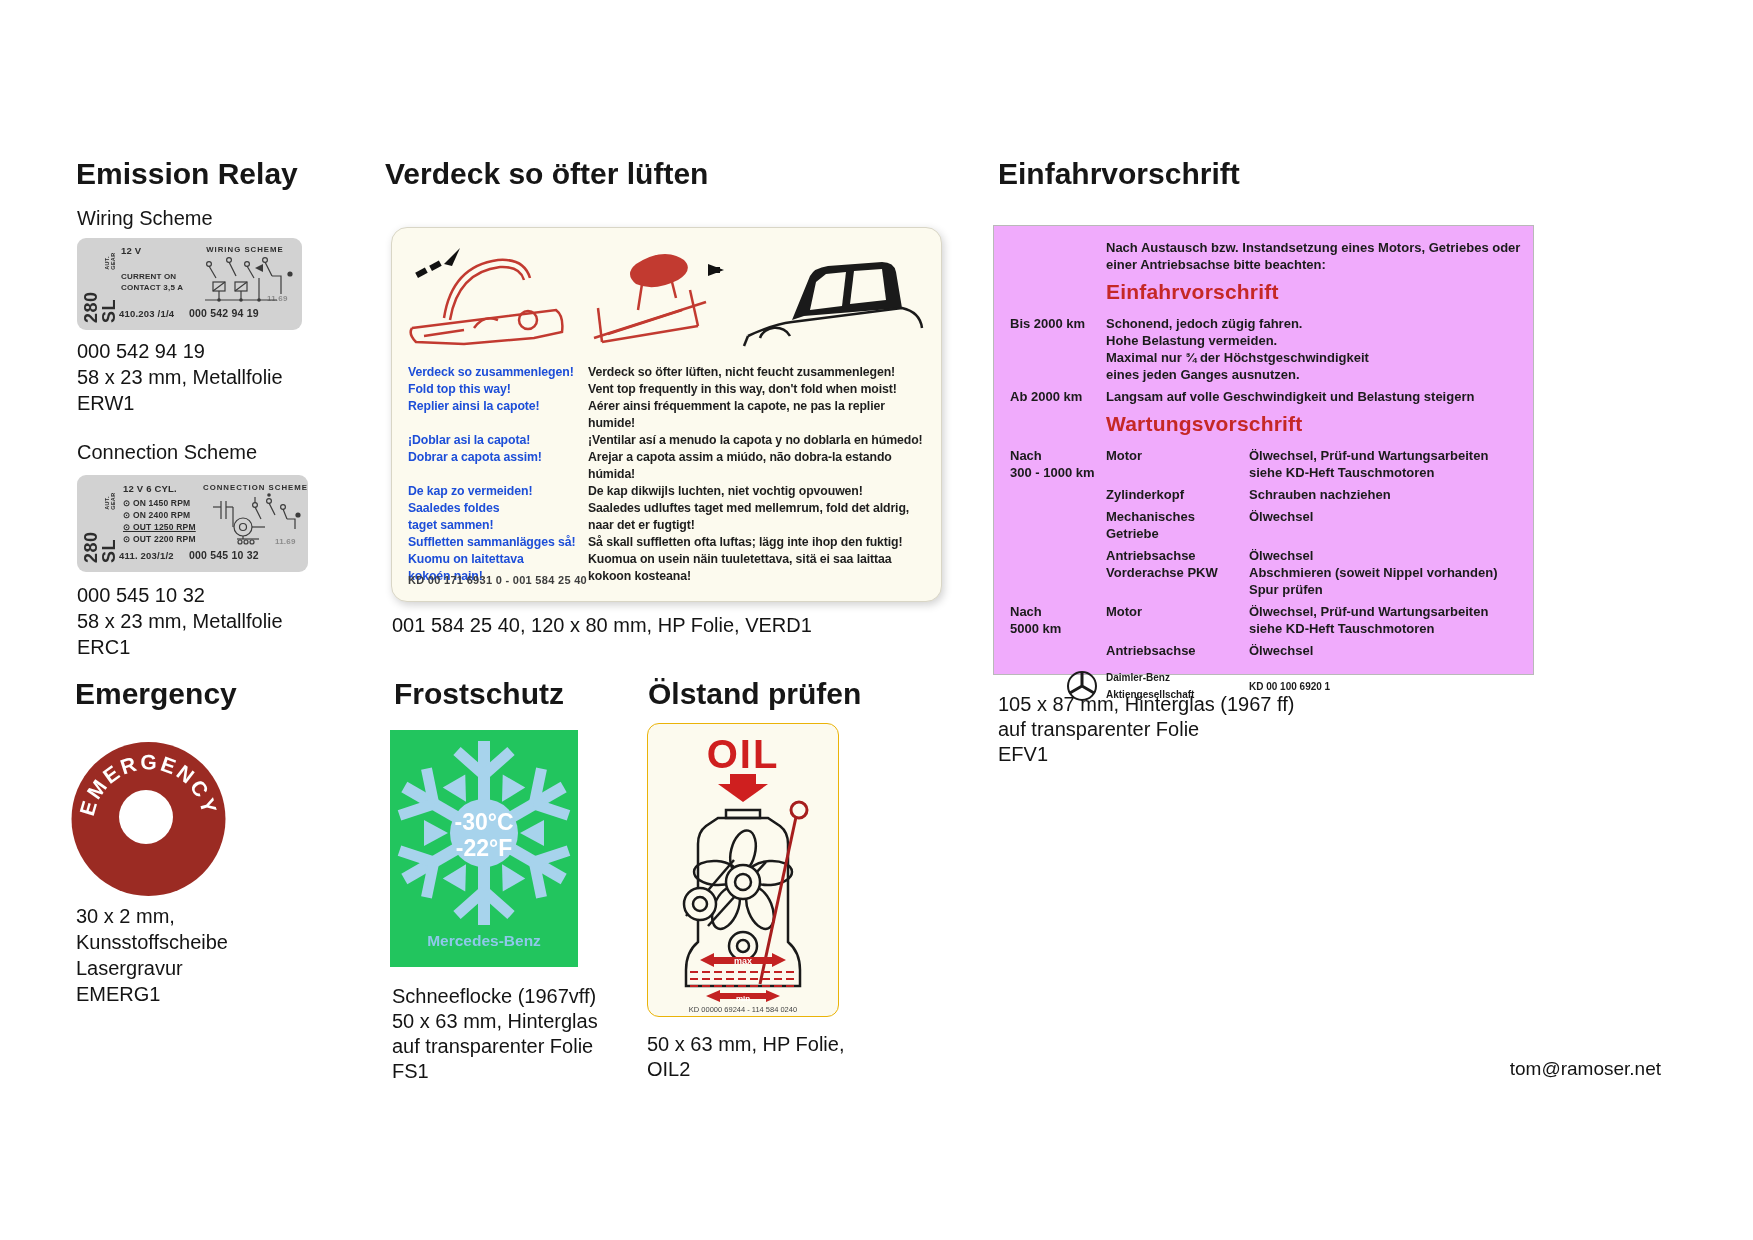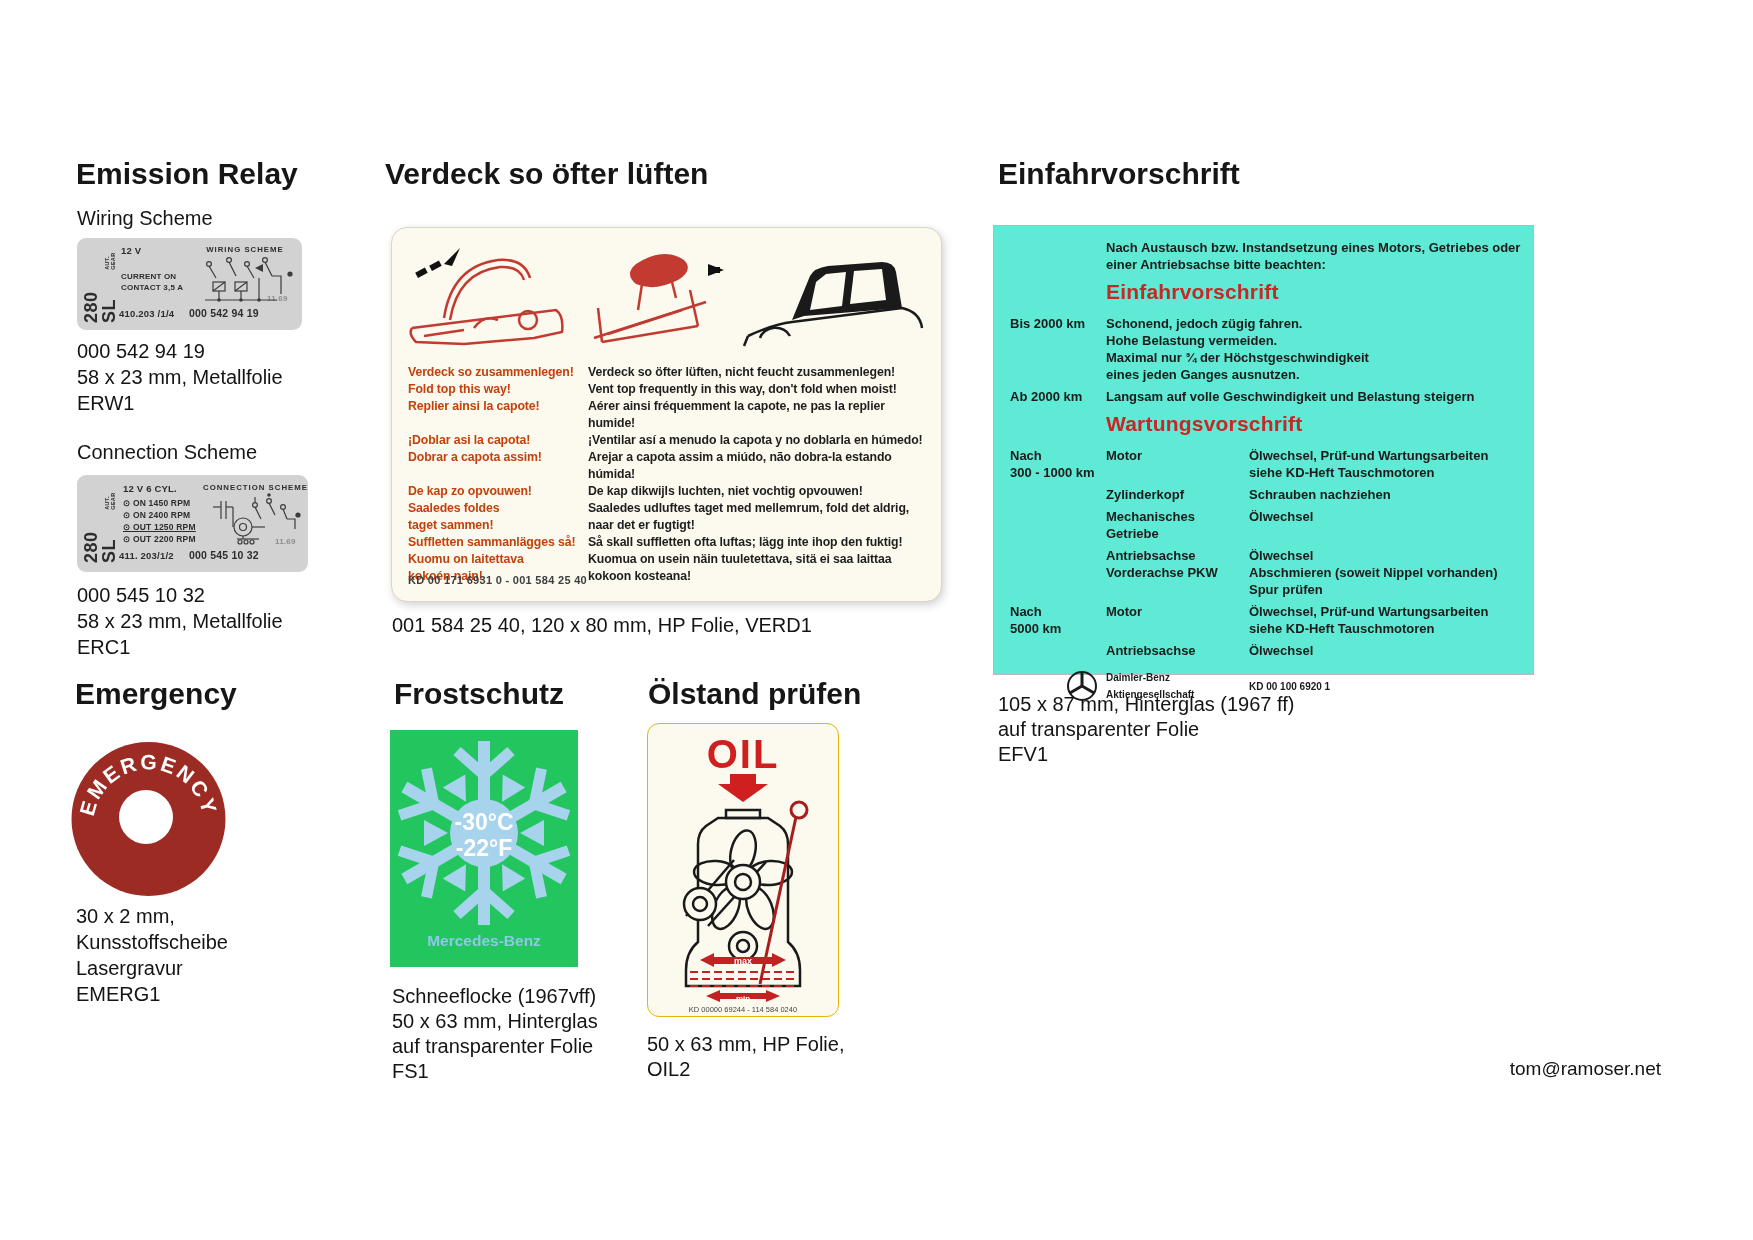--- a/index.html
+++ b/index.html
@@ -18,25 +18,25 @@
   .rbig{font-size:18px;font-weight:700;letter-spacing:.5px;line-height:18px;}
   .rtiny{font-size:5.5px;font-weight:700;margin-bottom:2px;letter-spacing:.3px;}
   .rsvg{position:absolute;}
   
   .vstick{position:absolute;background:#fcfaee;border:1px solid #d9d6c6;border-radius:16px;
           box-shadow:2px 3px 8px rgba(0,0,0,.18);}
   .cars{position:absolute;left:12px;top:10px;width:525px;height:122px;display:flex;gap:6px;}
   .vrows{position:absolute;left:16px;top:136px;right:10px;}
   .vrow{display:grid;grid-template-columns:180px 1fr;}
   .vtxt{font-size:12.3px;line-height:17px;font-weight:700;white-space:pre-line;letter-spacing:-.1px;}
-  .vl{color:#c2410c;}
+  .vl{color:#1d4ed8;}
   .vr{color:#1e1e1e;}
   .kd{position:absolute;font-size:11px;font-weight:700;color:#3d3d3d;letter-spacing:.3px;white-space:nowrap;}
   
-  .panel{position:absolute;background:#5eead4;border:1px solid #b9b9b9;}
+  .panel{position:absolute;background:#f0abfc;border:1px solid #b9b9b9;}
   .pgrid{padding:13px 9px 0 16px;font-size:13px;font-weight:700;line-height:17px;color:#1b1b1b;}
   .prow{display:grid;grid-template-columns:96px 143px auto;margin-bottom:5px;}
   .span23{grid-column:2/4;}
   .psec{font-size:21px;line-height:24px;color:#c52826;margin:2px 0 6px 0;letter-spacing:.2px;}
   .pfoot{display:grid;grid-template-columns:96px 143px auto;align-items:center;margin-top:10px;}
   .pfoot .small{font-size:10px;}
   .ml{white-space:pre-line;}
   
   .fsstick{position:absolute;background:#22c55e;}
   .oilstick{position:absolute;background:#fcfaee;border:1px solid #eab308;border-radius:12px;overflow:hidden;}
@@ -226,21 +226,21 @@
         </div>
       <div class="vrow">
           <div class="vtxt vl">¡Doblar asi la capota!</div>
           <div class="vtxt vr">¡Ventilar así a menudo la capota y no doblarla en húmedo!</div>
         </div>
       <div class="vrow">
           <div class="vtxt vl">Dobrar a capota assim!</div>
           <div class="vtxt vr">Arejar a capota assim a miúdo, não dobra-la estando húmida!</div>
         </div>
       <div class="vrow">
-          <div class="vtxt vl">De kap zo opvouwen!</div>
+          <div class="vtxt vl">De kap zo vermeiden!</div>
           <div class="vtxt vr">De kap dikwijls luchten, niet vochtig opvouwen!</div>
         </div>
       <div class="vrow">
           <div class="vtxt vl">Saaledes foldes
 taget sammen!</div>
           <div class="vtxt vr">Saaledes udluftes taget med mellemrum, fold det aldrig,
 naar det er fugtigt!</div>
         </div>
       <div class="vrow">
           <div class="vtxt vl">Suffletten sammanlägges så!</div>

